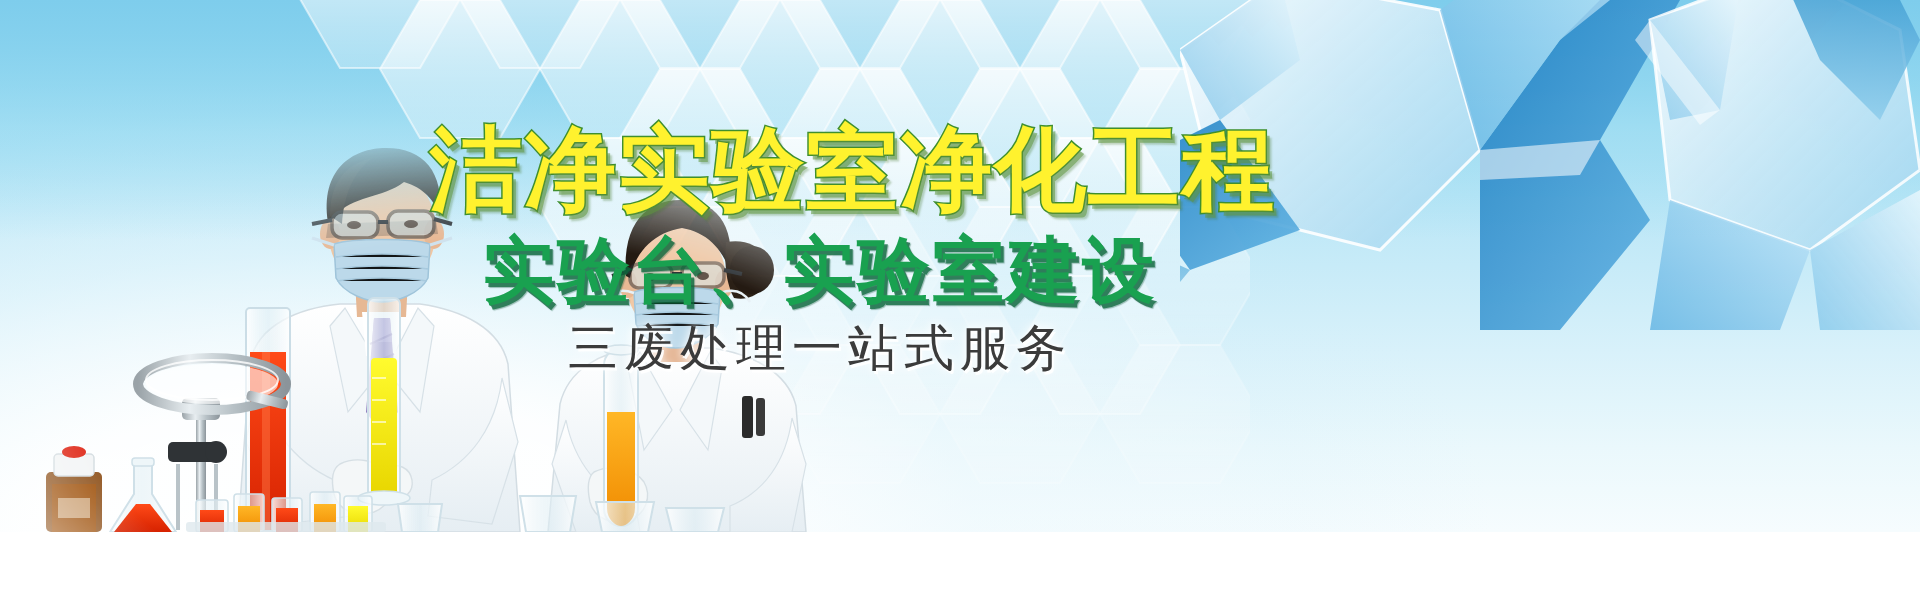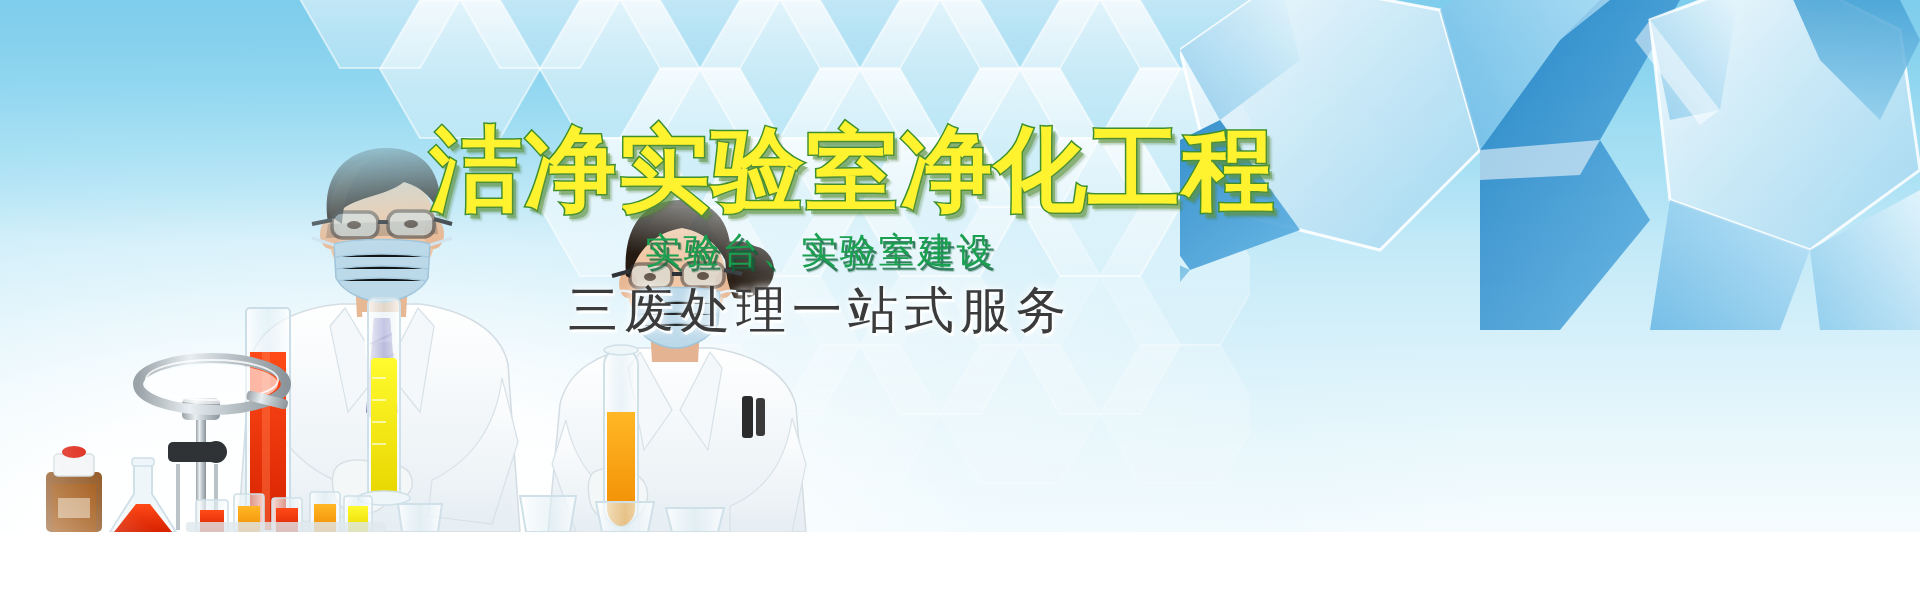--- a/index.html
+++ b/index.html
@@ -42,21 +42,21 @@
     color:#fff22e;
     -webkit-text-stroke:3px #3f8f2e;
     paint-order:stroke fill;
     text-shadow:
        4px 5px 0 rgba(95,150,60,0.55),
        6px 7px 2px rgba(70,120,45,0.30);
     margin:0;white-space:nowrap;
   }
   .subline{
     margin:14px 0 0 0;
-    font-size:36px;line-height:1.08;font-weight:normal;letter-spacing:3px;
+    font-size:72px;line-height:1.08;font-weight:bold;letter-spacing:3px;
     color:#19a150;
     text-shadow:3px 4px 0 rgba(14,104,60,0.75), 4px 5px 1px rgba(10,80,48,0.35);
     white-space:nowrap;
   }
   .tagline{
     margin:12px 0 0 0;
     font-size:50px;line-height:1.08;font-weight:normal;letter-spacing:6px;
     color:#3b3b3b;
     text-shadow:
       0 0 7px rgba(255,255,255,0.95),

